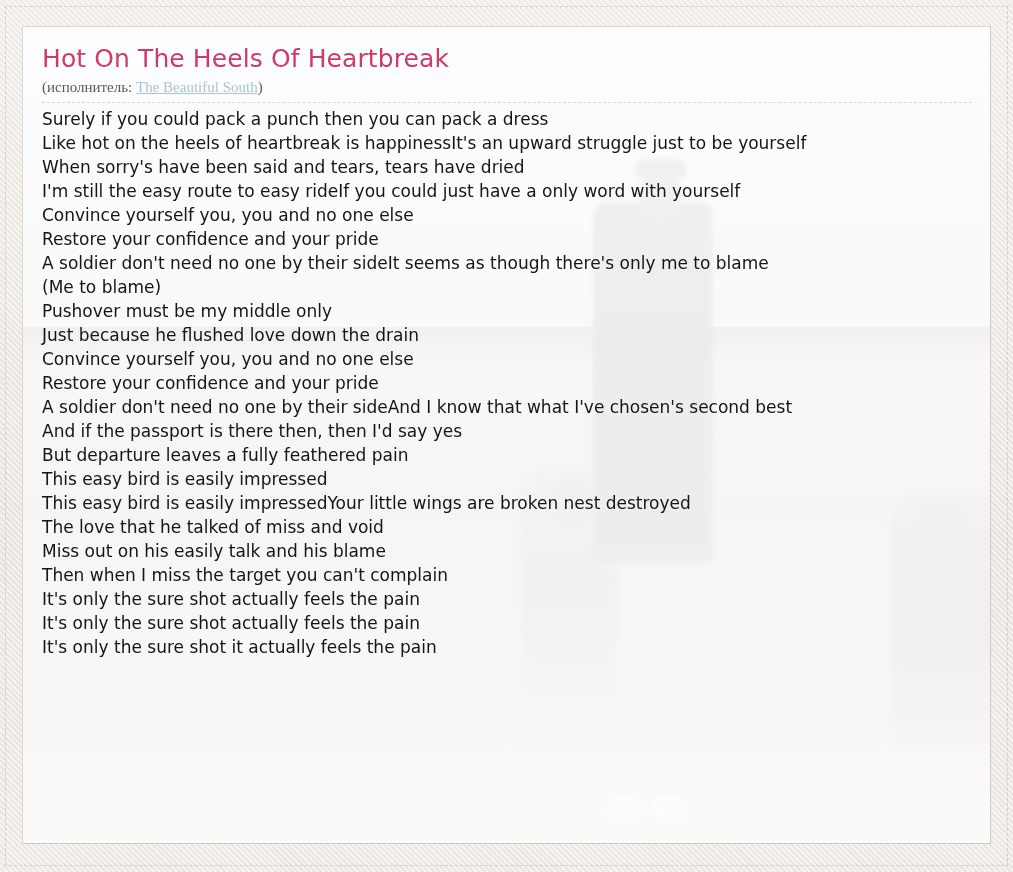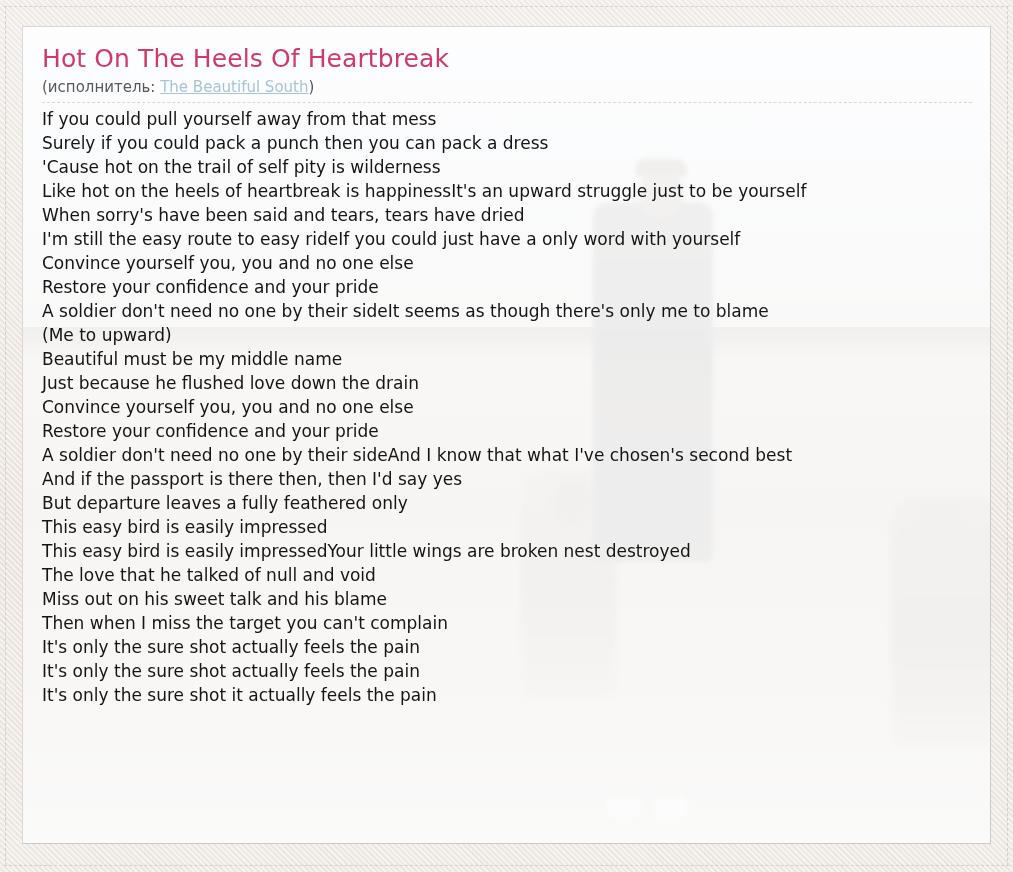--- a/index.html
+++ b/index.html
@@ -200,20 +200,21 @@
     color: #cf3a68;
     letter-spacing: .1px;
   }
   #artist-line {
     margin: 2px 0 0 0;
     font-size: 15px;
     line-height: 20px;
     color: #56595c;
     padding-bottom: 5px;
     border-bottom: 1px dashed #cfd9e4;
+    font-family: Liberation Serif, serif;
   }
   #artist-link {
     color: #a8c3d6;
     text-decoration: underline;
     cursor: pointer;
   }
 
   
   #lyrics {
     position: absolute;
@@ -256,41 +257,39 @@
       <div class="figure-hat"></div>
       <div class="wash"></div>
     </div>
 
     <div id="header">
       <h1 id="song-title">Hot On The Heels Of Heartbreak</h1>
       <div id="artist-line"><span>(исполнитель: </span><span id="artist-link">The Beautiful South</span><span>)</span></div>
     </div>
 
     <div id="lyrics">
-        <div class="line">If you could pull yourself away from that mess</div>
         <div class="line">Surely if you could pack a punch then you can pack a dress</div>
-        <div class="line">'Cause hot on the trail of self pity is wilderness</div>
         <div class="line">Like hot on the heels of heartbreak is happinessIt's an upward struggle just to be yourself</div>
         <div class="line">When sorry's have been said and tears, tears have dried</div>
         <div class="line">I'm still the easy route to easy rideIf you could just have a only word with yourself</div>
         <div class="line">Convince yourself you, you and no one else</div>
         <div class="line">Restore your confidence and your pride</div>
         <div class="line">A soldier don't need no one by their sideIt seems as though there's only me to blame</div>
-        <div class="line">(Me to upward)</div>
-        <div class="line">Beautiful must be my middle name</div>
+        <div class="line">(Me to blame)</div>
+        <div class="line">Pushover must be my middle only</div>
         <div class="line">Just because he flushed love down the drain</div>
         <div class="line">Convince yourself you, you and no one else</div>
         <div class="line">Restore your confidence and your pride</div>
         <div class="line">A soldier don't need no one by their sideAnd I know that what I've chosen's second best</div>
         <div class="line">And if the passport is there then, then I'd say yes</div>
-        <div class="line">But departure leaves a fully feathered only</div>
+        <div class="line">But departure leaves a fully feathered pain</div>
         <div class="line">This easy bird is easily impressed</div>
         <div class="line">This easy bird is easily impressedYour little wings are broken nest destroyed</div>
-        <div class="line">The love that he talked of null and void</div>
-        <div class="line">Miss out on his sweet talk and his blame</div>
+        <div class="line">The love that he talked of miss and void</div>
+        <div class="line">Miss out on his easily talk and his blame</div>
         <div class="line">Then when I miss the target you can't complain</div>
         <div class="line">It's only the sure shot actually feels the pain</div>
         <div class="line">It's only the sure shot actually feels the pain</div>
         <div class="line">It's only the sure shot it actually feels the pain</div>
       </div>
 
   </div>
 </div>
 
 </body></html>

